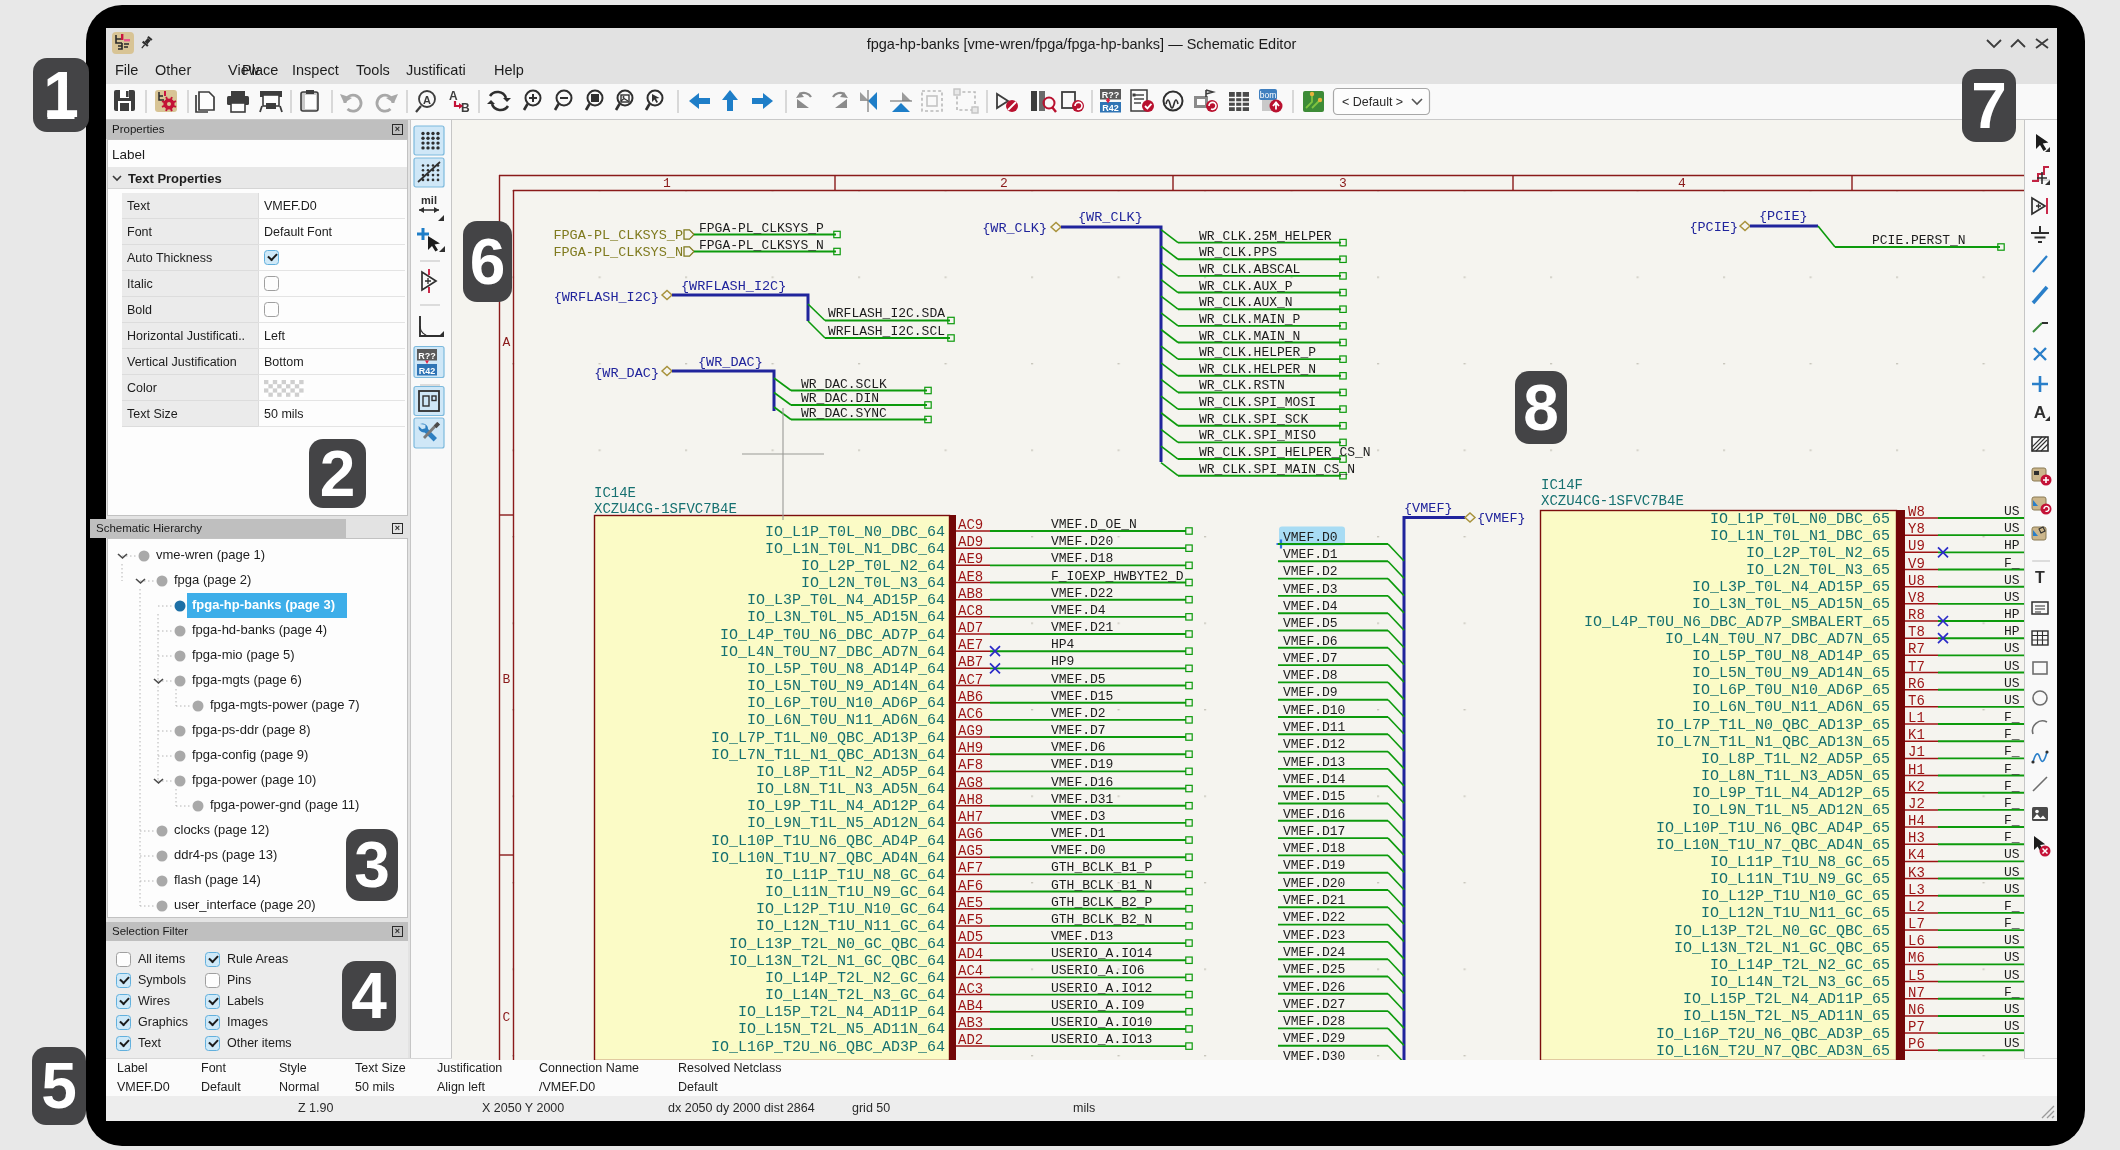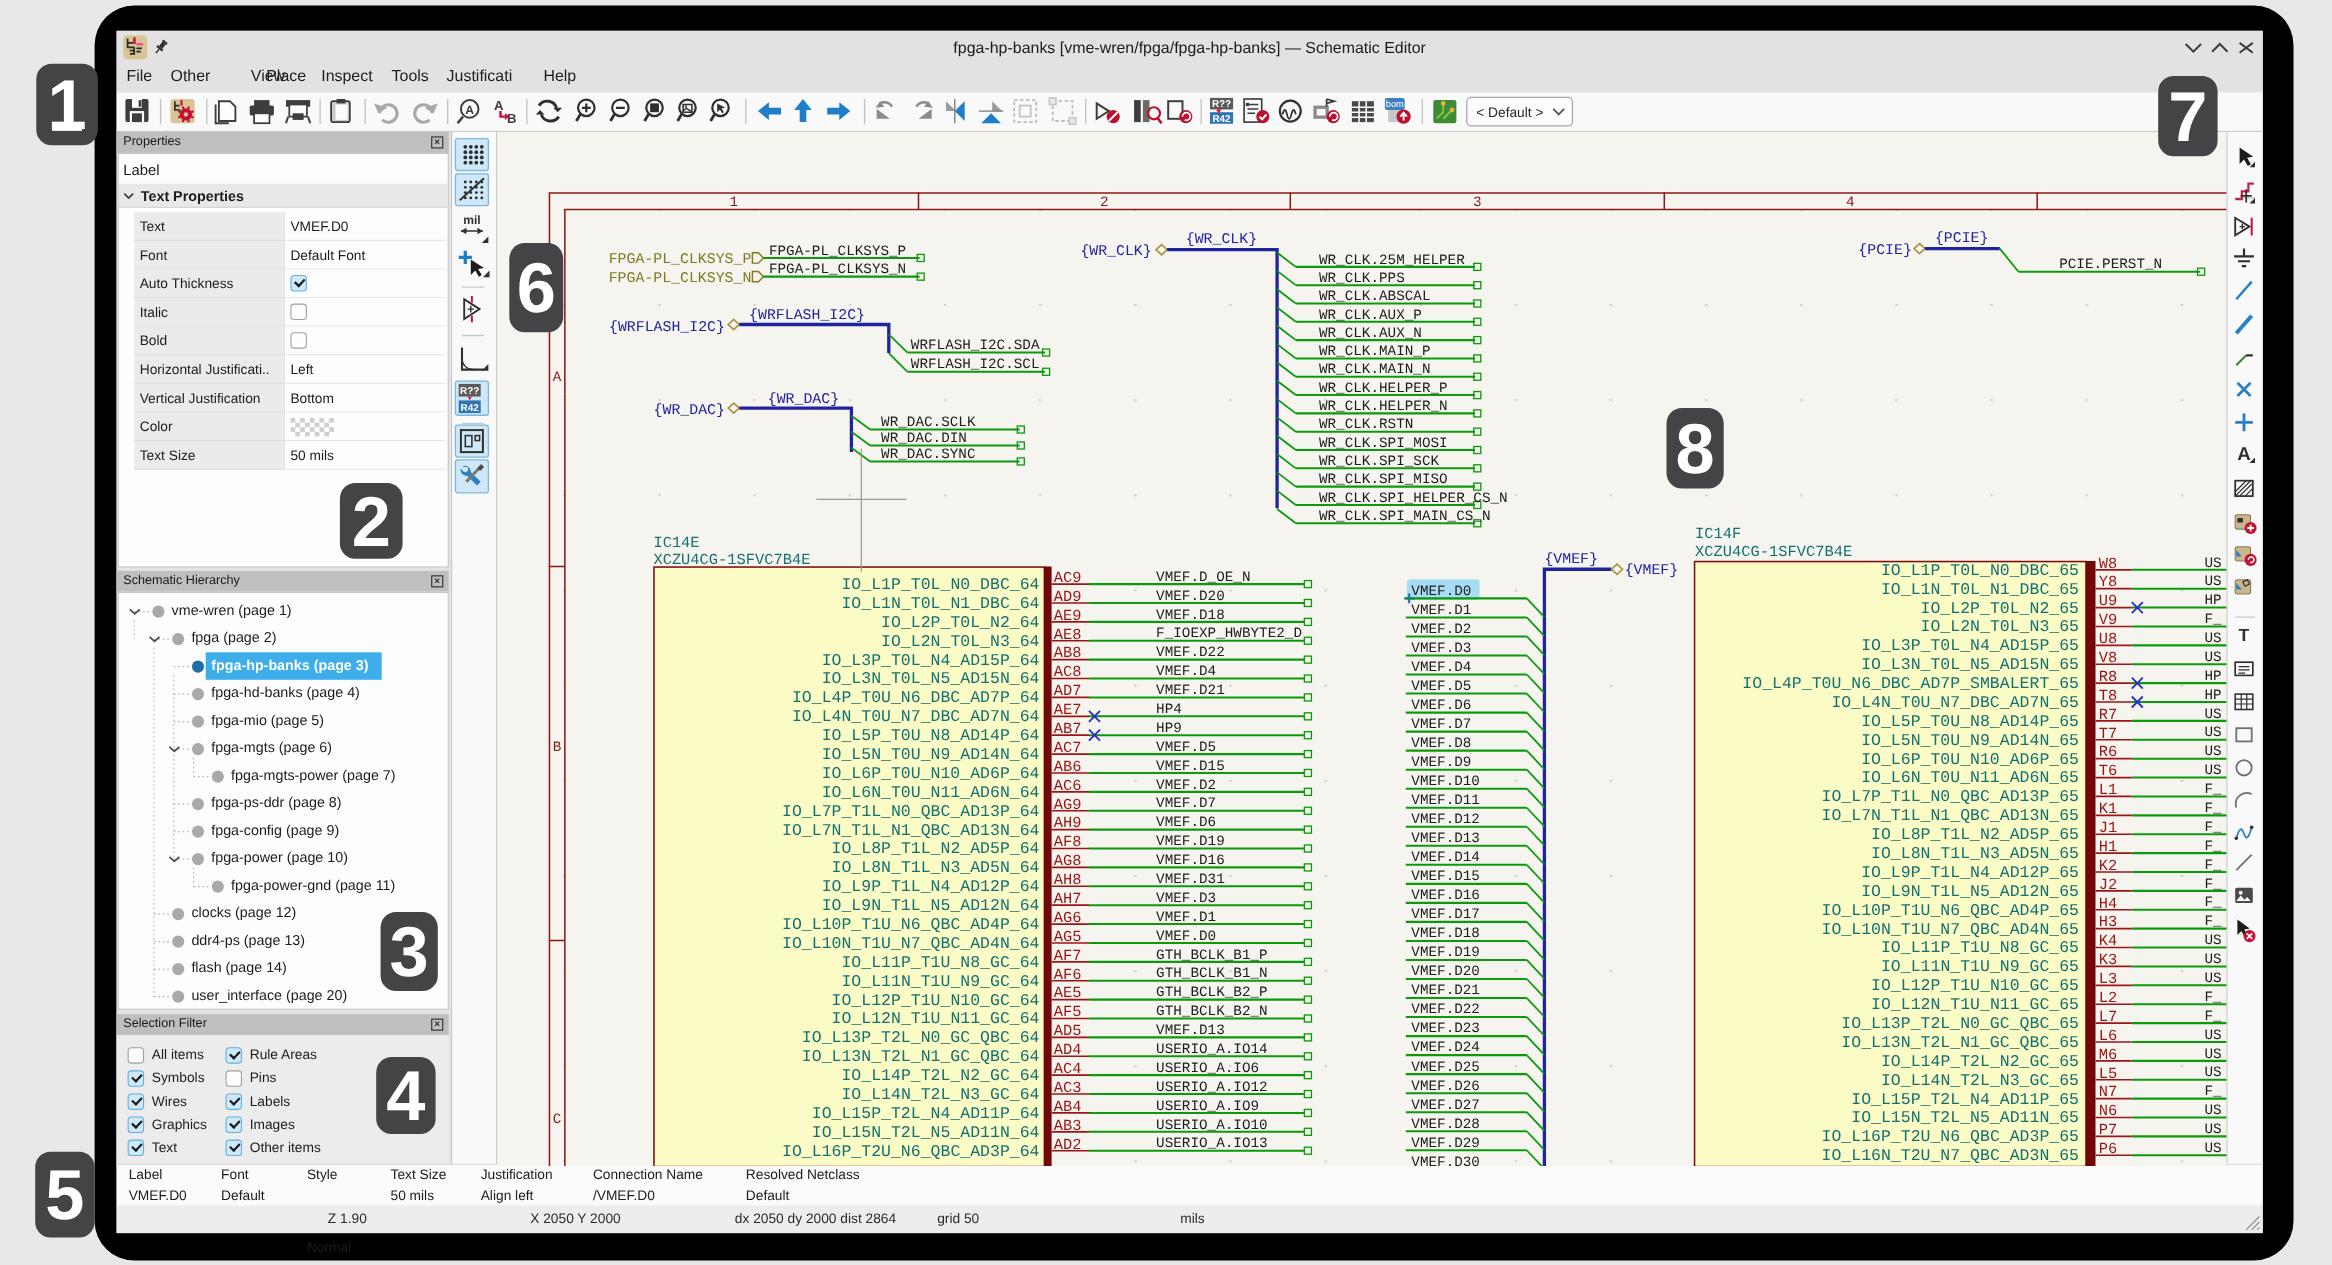--- a/index.html
+++ b/index.html
@@ -269,21 +269,21 @@
     <rect x="26.400000000000002" y="8.4" width="4.4" height="4.2" fill="#cfcfcf"></rect>
     <rect x="30.800000000000004" y="4.2" width="4.4" height="4.2" fill="#cfcfcf"></rect>
     <rect x="30.800000000000004" y="12.600000000000001" width="4.4" height="4.2" fill="#cfcfcf"></rect>
     <rect x="35.2" y="0.0" width="4.4" height="4.2" fill="#cfcfcf"></rect>
     <rect x="35.2" y="8.4" width="4.4" height="4.2" fill="#cfcfcf"></rect>
   </svg>
 <div class="abs" style="left:122px;top:401px;width:136px;height:26px;background:#ebebeb;border-bottom:1px solid #dcdcdc;"></div>
 <div class="abs" style="left:258px;top:401px;width:147px;height:26px;background:#fdfdfd;border-bottom:1px solid #e4e4e4;border-left:1px solid #dcdcdc;"></div>
 <div class="abs lbl" style="left:127px;top:407px;">Text Size</div>
 <div class="abs lbl" style="left:264px;top:407px;">50 mils</div>
-<div class="hdrp" style="left:106px;top:519px;width:302px;height:19px;">Schematic Hierarchy</div>
+<div class="hdrp" style="left:90px;top:519px;width:256px;height:19px;">Schematic Hierarchy</div>
 <div class="xbox" style="left:392px;top:523px;">×</div>
 <div class="abs" style="left:107px;top:538px;width:301px;height:380px;background:#fdfdfd;border:1px solid #c2c2c2;"></div>
 <svg class="abs" style="left:107px;top:538px;" width="301" height="380" viewBox="0 0 301 380">
     <line x1="15" y1="26" x2="15" y2="43" stroke="#b4b4b4" stroke-width="1" stroke-dasharray="1.5 2.5"></line>
     <line x1="33" y1="51" x2="33" y2="368" stroke="#b4b4b4" stroke-width="1" stroke-dasharray="1.5 2.5"></line>
     <line x1="51" y1="76" x2="51" y2="243" stroke="#b4b4b4" stroke-width="1" stroke-dasharray="1.5 2.5"></line>
     <line x1="69" y1="151" x2="69" y2="168" stroke="#b4b4b4" stroke-width="1" stroke-dasharray="1.5 2.5"></line>
     <line x1="69" y1="251" x2="69" y2="268" stroke="#b4b4b4" stroke-width="1" stroke-dasharray="1.5 2.5"></line>
     <line x1="15" y1="18" x2="29" y2="18" stroke="#b4b4b4" stroke-width="1" stroke-dasharray="1.5 2.5"></line>
     <path d="M11 16 l4.5 4 l4.5 -4" stroke="#4a4a4a" stroke-width="1.6" fill="none"></path>
@@ -531,21 +531,21 @@
       <path d="M2.5 3.5 l5 5 M7.5 3.5 l-5 5" stroke="#fff" stroke-width="1.5"></path>
     </g>
   </svg>
 <div class="abs" style="left:106px;top:1058px;width:1951px;height:38px;background:#fbfbfb;border-top:1px solid #d8d8d8;"></div>
 <div class="abs" style="left:106px;top:1096px;width:1951px;height:25px;background:#ededed;"></div>
 <div class="abs" style="left:117px;top:1061px;font-size:12.5px;color:#1c1c1c;">Label</div>
 <div class="abs" style="left:117px;top:1080px;font-size:12.5px;color:#1c1c1c;">VMEF.D0</div>
 <div class="abs" style="left:201px;top:1061px;font-size:12.5px;color:#1c1c1c;">Font</div>
 <div class="abs" style="left:201px;top:1080px;font-size:12.5px;color:#1c1c1c;">Default</div>
 <div class="abs" style="left:279px;top:1061px;font-size:12.5px;color:#1c1c1c;">Style</div>
-<div class="abs" style="left:279px;top:1080px;font-size:12.5px;color:#1c1c1c;margin-top:47px;">Normal</div>
+<div class="abs" style="left:279px;top:1080px;font-size:12.5px;color:#1c1c1c;">Normal</div>
 <div class="abs" style="left:355px;top:1061px;font-size:12.5px;color:#1c1c1c;">Text Size</div>
 <div class="abs" style="left:355px;top:1080px;font-size:12.5px;color:#1c1c1c;">50 mils</div>
 <div class="abs" style="left:437px;top:1061px;font-size:12.5px;color:#1c1c1c;">Justification</div>
 <div class="abs" style="left:437px;top:1080px;font-size:12.5px;color:#1c1c1c;">Align left</div>
 <div class="abs" style="left:539px;top:1061px;font-size:12.5px;color:#1c1c1c;">Connection Name</div>
 <div class="abs" style="left:539px;top:1080px;font-size:12.5px;color:#1c1c1c;">/VMEF.D0</div>
 <div class="abs" style="left:678px;top:1061px;font-size:12.5px;color:#1c1c1c;">Resolved Netclass</div>
 <div class="abs" style="left:678px;top:1080px;font-size:12.5px;color:#1c1c1c;">Default</div>
 <div class="abs" style="left:298px;top:1101px;font-size:12.5px;color:#2a2a2a;">Z 1.90</div>
 <div class="abs" style="left:482px;top:1101px;font-size:12.5px;color:#2a2a2a;">X 2050 Y 2000</div>

